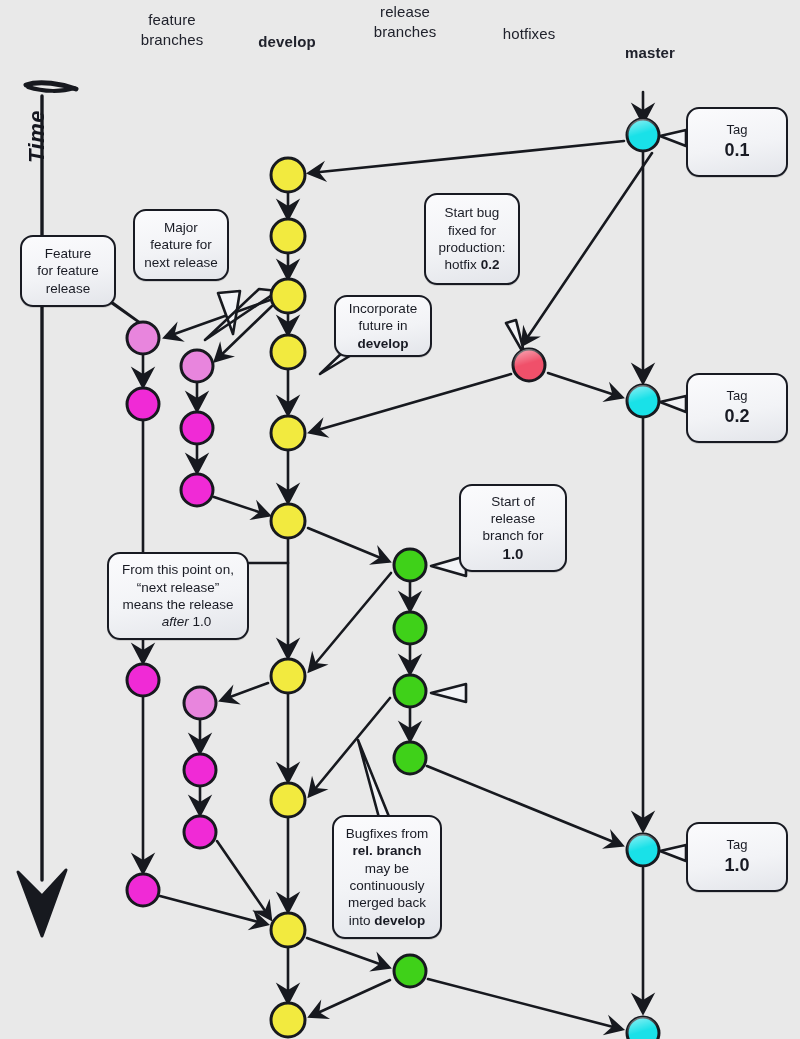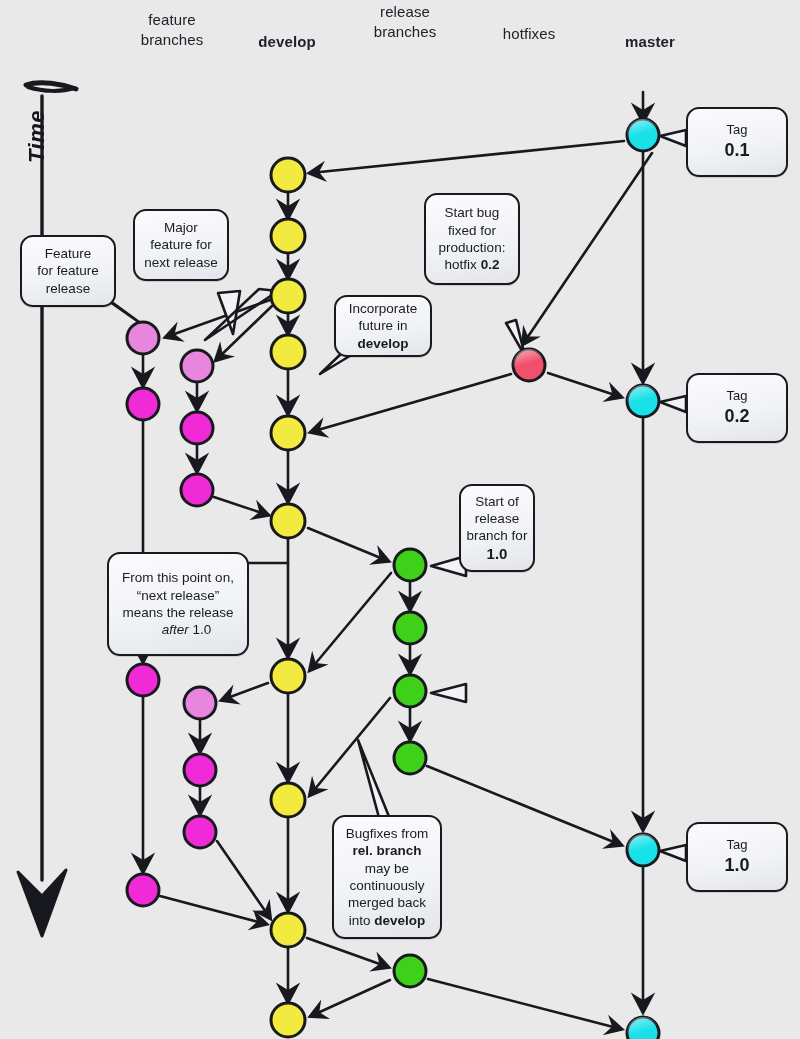--- a/index.html
+++ b/index.html
@@ -75,21 +75,21 @@
 
   <div class="hdr" style="left:355px;top:2px;width:100px;">
     <div>release</div>
     <div>branches</div>
   </div>
 
   <div class="hdr" style="left:479px;top:24px;width:100px;">
     <div>hotfixes</div>
   </div>
 
-  <div class="hdr bold" style="left:600px;top:32px;width:100px;">
+  <div class="hdr bold" style="left:600px;top:43px;width:100px;">
     <div>master</div>
   </div>
 
   <div class="time-label">Time</div>
 
   <svg class="layer" viewBox="0 0 800 1039">
     <defs>
       <marker id="ah" markerWidth="9" markerHeight="9" refX="6.6" refY="4.5" orient="auto" markerUnits="strokeWidth">
         <path d="M0.4,0.4 L8.2,4.5 L0.4,8.6 L3.1,4.5 Z" fill="#17191f"></path>
       </marker>
@@ -318,30 +318,30 @@
 
   <div class="callout" style="left:424px;top:193px;width:96px;height:92px;">
     <div class="callout-inner">
       <div>Start bug</div>
       <div>fixed for</div>
       <div>production:</div>
       <div><span>hotfix </span><b>0.2</b></div>
     </div>
   </div>
 
-  <div class="callout" style="left:107px;top:552px;width:142px;height:104px;">
+  <div class="callout" style="left:107px;top:552px;width:142px;height:88px;">
     <div class="callout-inner">
       <div>From this point on,</div>
       <div>“next release”</div>
       <div>means the release</div>
       <div><i>after</i><span> 1.0</span></div>
     </div>
   </div>
 
-  <div class="callout" style="left:459px;top:484px;width:76px;height:88px;">
+  <div class="callout" style="left:459px;top:484px;width:108px;height:88px;">
     <div class="callout-inner">
       <div>Start of</div>
       <div>release</div>
       <div>branch for</div>
       <div style="font-weight:bold;font-size:15px;">1.0</div>
     </div>
   </div>
 
 
   <div class="callout" style="left:332px;top:815px;width:110px;height:124px;">

